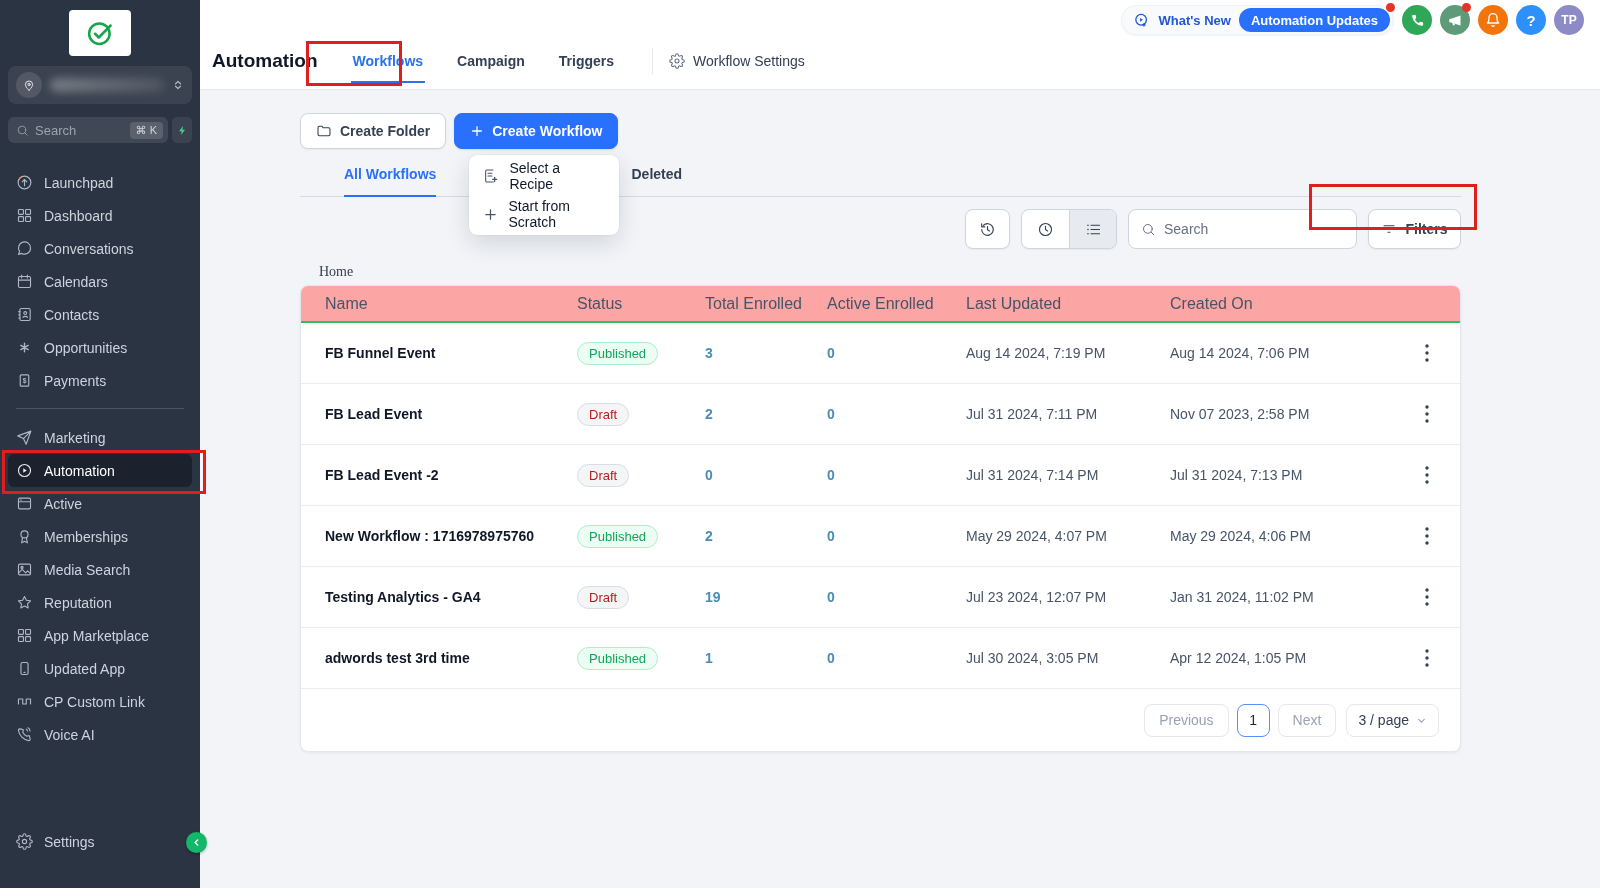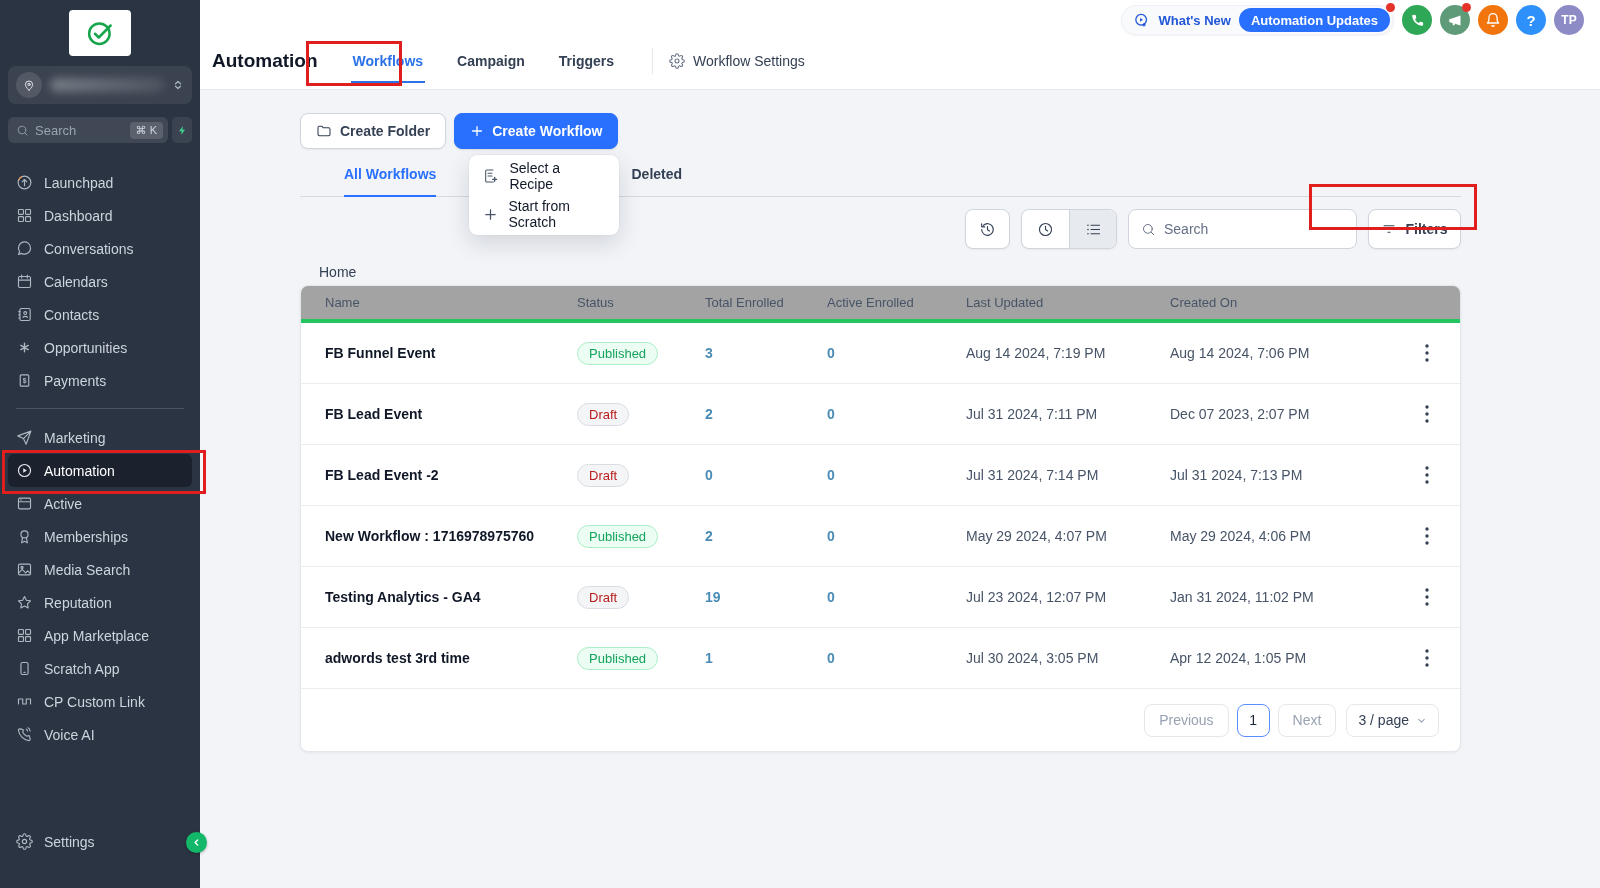--- a/index.html
+++ b/index.html
@@ -75,25 +75,25 @@
   .t-hist { width:45px; }
   .seg { display:flex; overflow:hidden; padding:0; }
   .seg .cell { width:47px; height:38px; display:flex; align-items:center; justify-content:center; cursor:pointer; color:#344054; }
   .seg .cell + .cell { border-left:1px solid #d0d5dd; }
   .seg .cell.on { background:#e7eaee; }
   .t-search { width:229px; height:40px; background:#fff; border:1px solid #d0d5dd; border-radius:8px; display:flex; align-items:center; gap:8px; padding:0 12px; color:#667085; }
   .t-search input { border:none; outline:none; font-size:14px; color:#101828; width:160px; font-family:inherit; background:transparent; }
   .t-search input::placeholder { color:#667085; }
   .t-filters { width:93px; gap:8px; font-size:14px; font-weight:600; }
 
-  .crumb { width:1161px; margin:15px 0 5px 0; padding-left:19px; font-size:14px; color:#344054; }
+  .crumb { width:1161px; margin:15px 0 5px 0; padding-left:19px; font-size:14px; color:#344054;font-family:Liberation Serif, serif; }
 
   .card { width:1161px; background:#fff; border:1px solid #e4e7ec; border-radius:8px; overflow:hidden; box-shadow:0 1px 3px rgba(16,24,40,0.06); }
   .trow { display:grid; grid-template-columns:276px 128px 122px 139px 204px 222px 70px; align-items:center; }
-  .thead { background:#a3a3a3; height:37px; font-size:13px; color:#475467; border-bottom:4px solid #22c55e; }
+  .thead { background:#fca5a5; height:37px; font-size:16px; color:#475467; border-bottom:2px solid #22c55e; }
   .thead > div:first-child, .trow > div:first-child { padding-left:24px; }
   .drow { height:61px; border-bottom:1px solid #eaecf0; }
   .drow:last-of-type { border-bottom:1px solid #eaecf0; }
   .wname { font-size:14px; font-weight:600; color:#101828; }
   .pill { display:inline-block; font-size:13px; padding:3px 11px; border-radius:16px; border:1px solid transparent; }
   .pill[data-status="published"] { color:#12a35c; background:#ecfdf3; border-color:#abefc6; }
   .pill[data-status="draft"] { color:#b91c1c; background:#f4f5f7; border-color:#d9dde3; }
   .numlink { font-size:14px; font-weight:600; color:#4a8cb5; cursor:pointer; }
   .dcell { font-size:14px; color:#475467; }
   .kebab { width:28px; height:28px; border-radius:6px; display:flex; align-items:center; justify-content:center; color:#344054; cursor:pointer; justify-self:center; }
@@ -297,21 +297,21 @@
         </span>
       <span>App Marketplace</span>
     </div>
     <div class="nav-item">
       <span class="nic">
           <svg class="ic" width="17" height="17" viewBox="0 0 24 24">
             <rect x="7" y="3.5" width="10" height="17" rx="2"></rect>
             <path d="M11.2 17.5h1.6"></path>
           </svg>
         </span>
-      <span>Scratch App</span>
+      <span>Updated App</span>
     </div>
     <div class="nav-item">
       <span class="nic">
           <svg class="ic" width="17" height="17" viewBox="0 0 24 24">
             <path d="M3.5 15.5V8.5h6v7h5v-7h6v7"></path>
           </svg>
         </span>
       <span>CP Custom Link</span>
     </div>
     <div class="nav-item">
@@ -526,21 +526,21 @@
             </svg>
           </div>
       </div>
 
       <div class="trow drow">
         <div class="wname">FB Lead Event</div>
         <div><span class="pill" data-status="draft">Draft</span></div>
         <div class="numlink">2</div>
         <div class="numlink">0</div>
         <div class="dcell">Jul 31 2024, 7:11 PM</div>
-        <div class="dcell">Dec 07 2023, 2:07 PM</div>
+        <div class="dcell">Nov 07 2023, 2:58 PM</div>
         <div class="kebab">
             <svg width="4" height="18" viewBox="0 0 4 18">
               <circle cx="2" cy="2" r="1.7" fill="#344054"></circle>
               <circle cx="2" cy="9" r="1.7" fill="#344054"></circle>
               <circle cx="2" cy="16" r="1.7" fill="#344054"></circle>
             </svg>
           </div>
       </div>
 
       <div class="trow drow">

